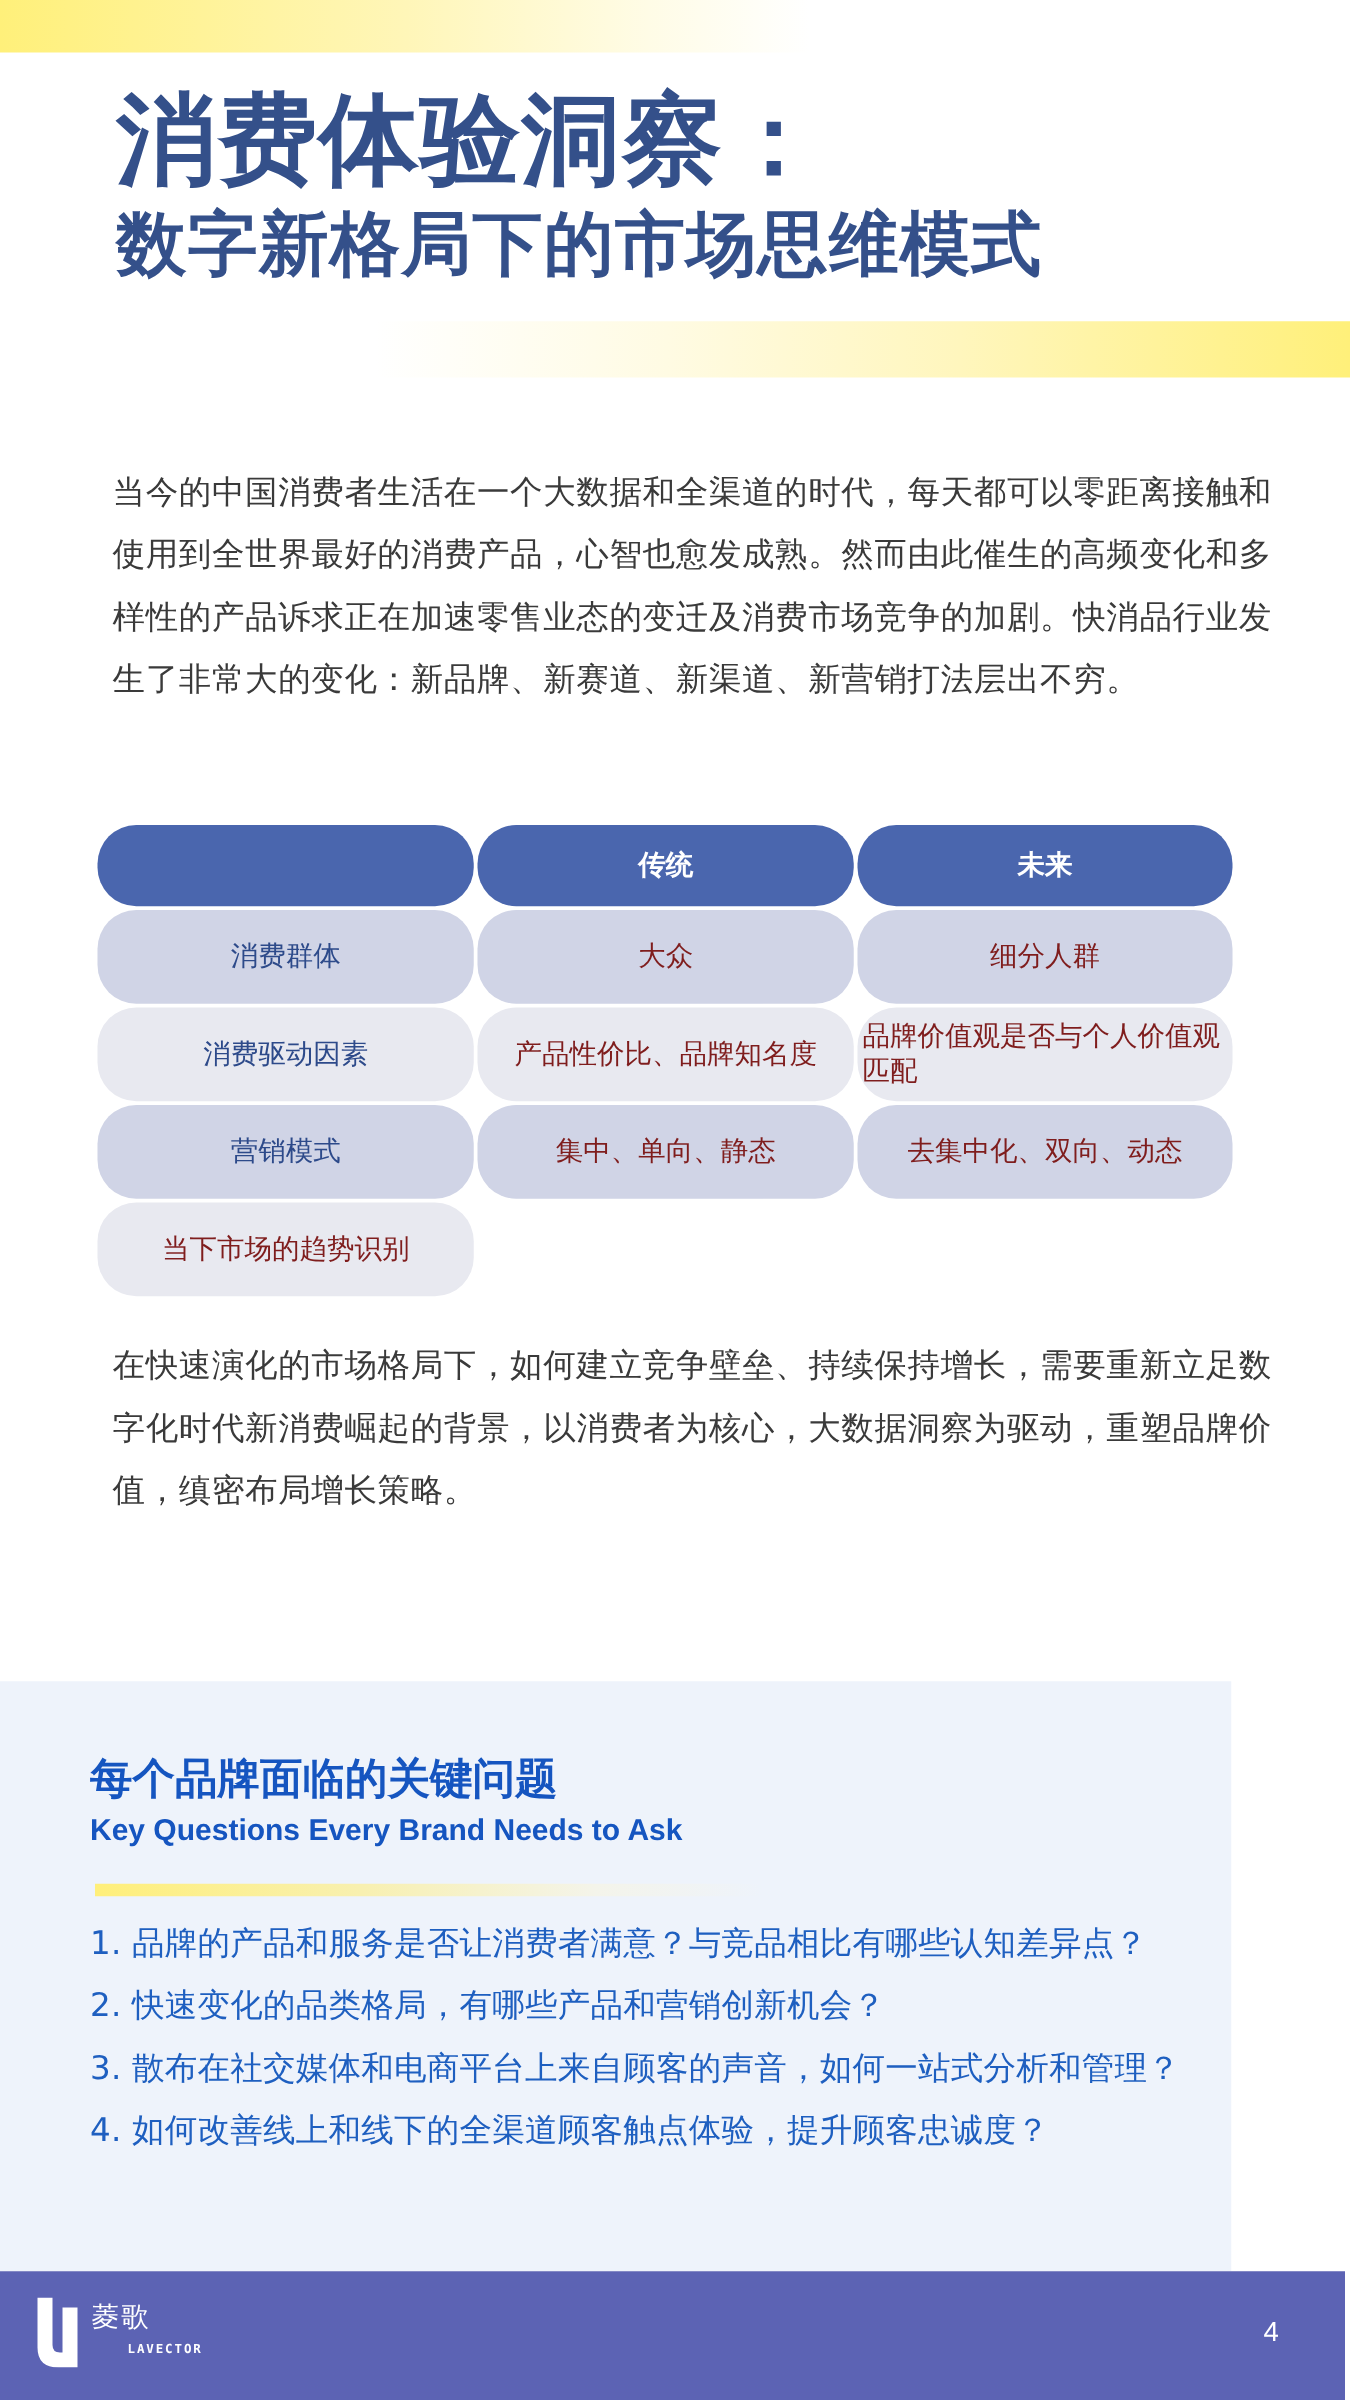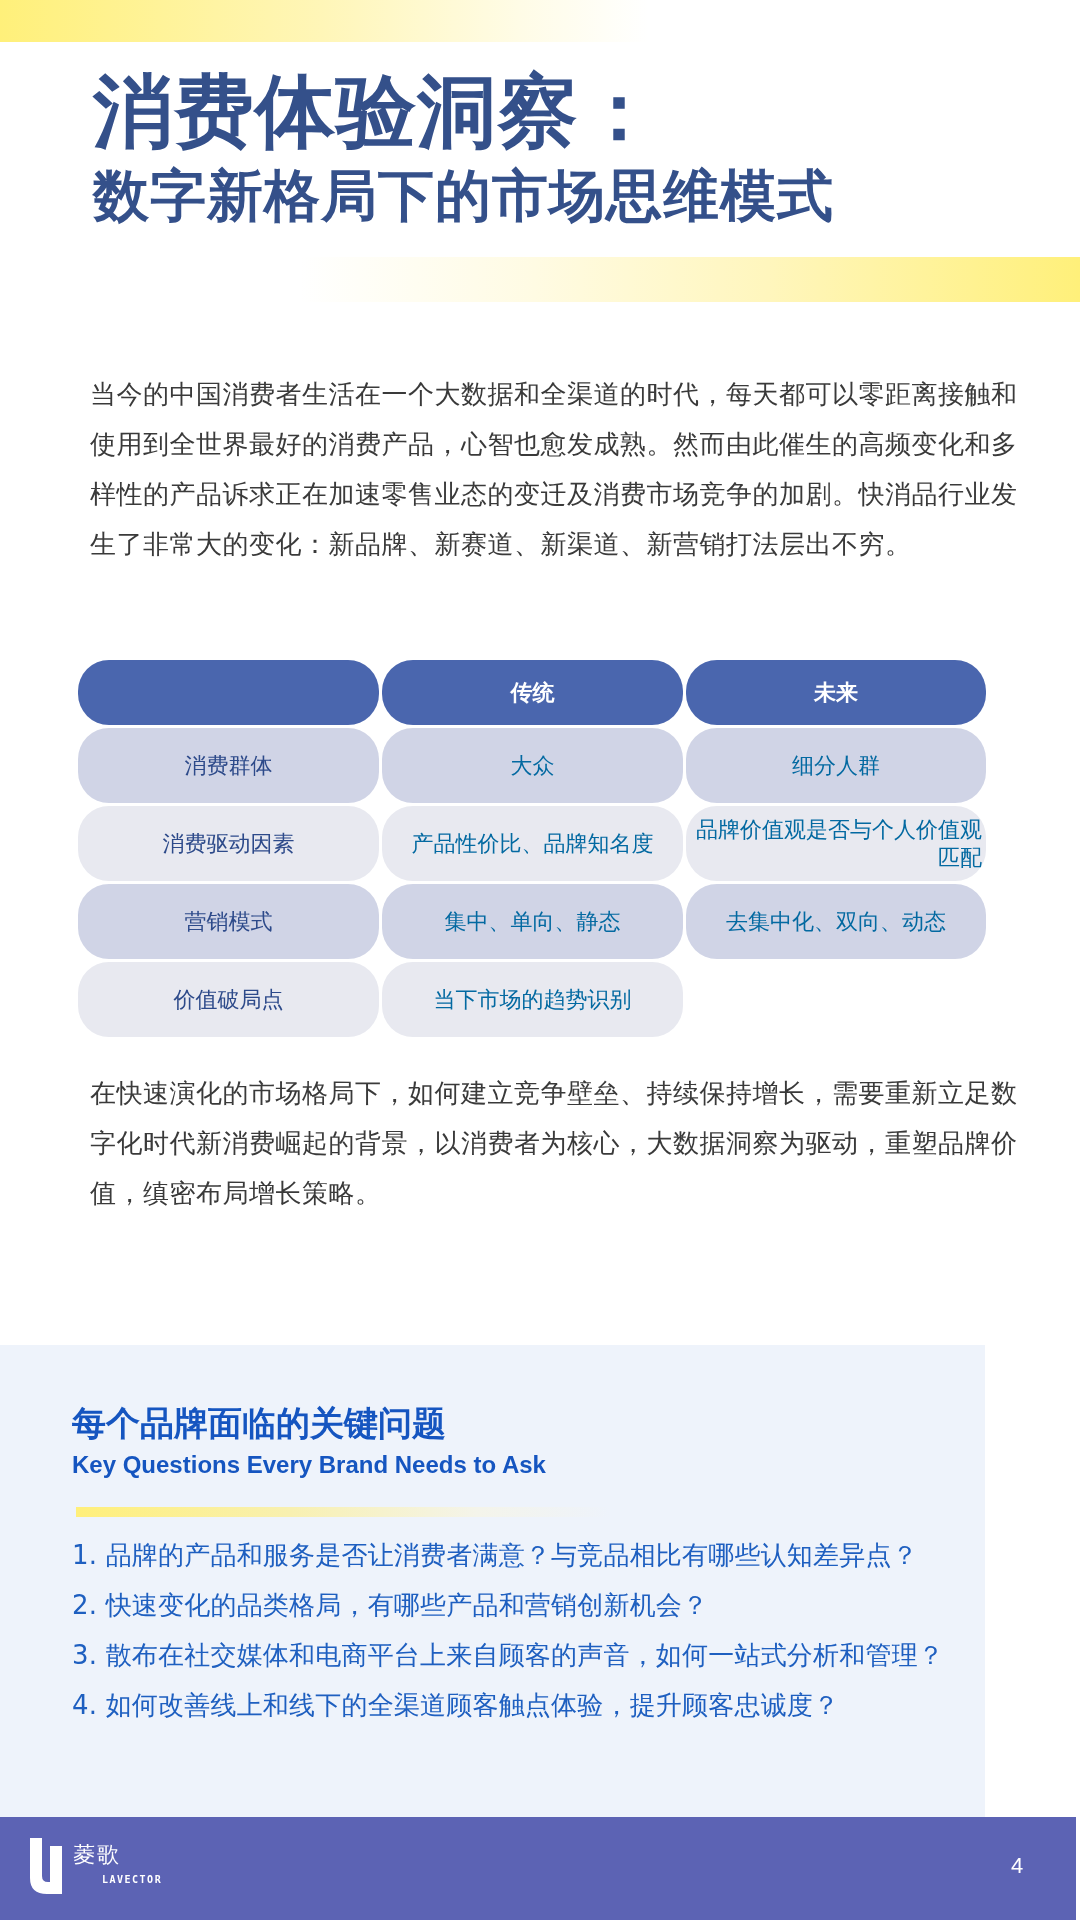--- a/index.html
+++ b/index.html
@@ -33,32 +33,32 @@
     .para2 { top: 1068px; }
 
     .cmp-table {
       position: absolute; left: 78px; top: 660px; width: 908px;
     }
     .cmp-row { display: flex; width: 100%; }
     .cmp-row + .cmp-row { margin-top: 3px; }
     .cmp-row.header { height: 65px; margin-bottom: 2px; }
     .cmp-row.body { height: 75px; }
     .cmp-cell {
-      display: flex; align-items: center; justify-content: center; text-align: right;
+      display: flex; align-items: center; justify-content: center; text-align: left;
       font-size: 22px; line-height: 28px; padding: 0 4px; border-radius: 31px;
     }
     .cmp-cell + .cmp-cell { margin-left: 3px; }
     .c0 { width: 301px; }
     .c1 { width: 301px; }
     .c2 { width: 300px; }
     .header .cmp-cell { background: #4a66ae; color: #ffffff; font-weight: bold; font-size: 22px; }
     .body.dark .cmp-cell { background: #d0d4e6; }
     .body.light .cmp-cell { background: #e8e9f0; }
     .body .cmp-cell.c0 { color: #2d4a8a; }
-    .body .cmp-cell.c1, .body .cmp-cell.c2 { color: #0369a1; }
+    .body .cmp-cell.c1, .body .cmp-cell.c2 { color: #7f1d1d; }
 
     .questions-panel {
       position: absolute; left: 0; top: 1345px; width: 985px; height: 472px;
       background: #eef3fb;
     }
     .q-title-cn {
       position: absolute; left: 72px; top: 56px;
       font-size: 34px; font-weight: bold; color: #1555c0; line-height: 44px; white-space: nowrap;
     }
     .q-title-en {
@@ -125,21 +125,20 @@
     <div class="cmp-cell c0">消费驱动因素</div>
     <div class="cmp-cell c1">产品性价比、品牌知名度</div>
     <div class="cmp-cell c2">品牌价值观是否与个人价值观匹配</div>
   </div>
   <div class="cmp-row body dark">
     <div class="cmp-cell c0">营销模式</div>
     <div class="cmp-cell c1">集中、单向、静态</div>
     <div class="cmp-cell c2">去集中化、双向、动态</div>
   </div>
   <div class="cmp-row body light">
-    <div class="cmp-cell c0">价值破局点</div>
     <div class="cmp-cell c1">当下市场的趋势识别</div>
   </div>
 </div>
 
 <p class="para para2">在快速演化的市场格局下，如何建立竞争壁垒、持续保持增长，需要重新立足数字化时代新消费崛起的背景，以消费者为核心，大数据洞察为驱动，重塑品牌价值，缜密布局增长策略。</p>
 
 <section class="questions-panel">
   <h3 class="q-title-cn">每个品牌面临的关键问题</h3>
   <h4 class="q-title-en">Key Questions Every Brand Needs to Ask</h4>
   <div class="q-underline"></div>

